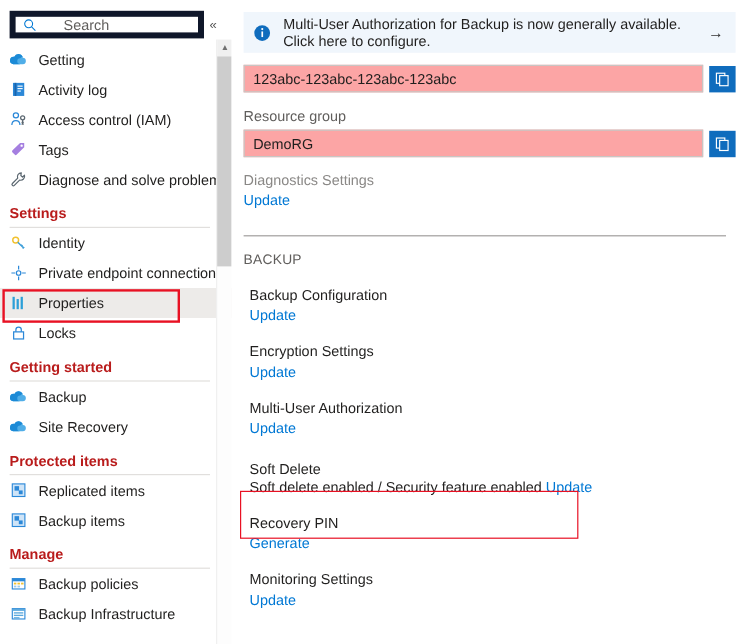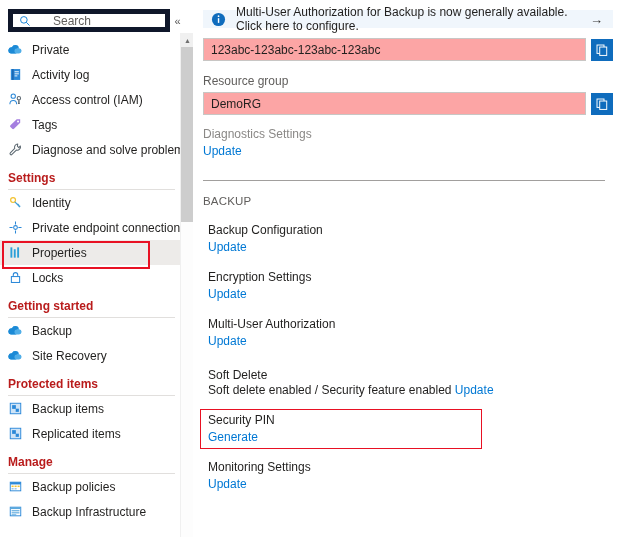--- a/index.html
+++ b/index.html
@@ -106,21 +106,21 @@
     background: #ffffff;
     padding: 10px 12px 0 10px;
     overflow: hidden;
     position: relative;
   }
 
   .banner {
     background: #f0f6fc;
     display: flex; align-items: center;
     gap: 10px;
-    height: 18px;
+    height: 34px;
     padding: 0 10px 0 8px;
     cursor: pointer;
   }
   .banner .info-ico { width: 15px; height: 15px; flex: 0 0 15px; display:block; }
   .banner-text { font-size: 12px; color: #201f1e; flex: 1 1 auto; }
   .banner-arrow { font-size: 13px; color: #323130; flex: 0 0 auto; }
 
   .field-row {
     display: flex; align-items: center; gap: 5px;
     margin-top: 10px;
@@ -198,21 +198,21 @@
       <div class="collapse-btn">«</div>
     </div>
 
     <div class="nav">
 
       <div class="nav-item">
         <svg class="nav-ico" viewBox="0 0 16 16">
           <path d="M3.2 12.2h8.3a2.8 2.8 0 0 0 .3-5.6A4 4 0 0 0 4.2 5.6 3.3 3.3 0 0 0 3.2 12.2z" fill="#50aee8"></path>
           <path d="M3.2 12.2h6.1a2.6 2.6 0 0 1 .2-5.2 3.6 3.6 0 0 1 2.1-1.3A4 4 0 0 0 4.2 5.6 3.3 3.3 0 0 0 3.2 12.2z" fill="#1c8ad6"></path>
         </svg>
-        <span class="nav-label">Private</span>
+        <span class="nav-label">Getting</span>
       </div>
 
       <div class="nav-item">
         <svg class="nav-ico" viewBox="0 0 16 16">
           <rect x="3" y="2.2" width="10" height="11.6" fill="#2b88d8"></rect>
           <rect x="4.4" y="2.2" width="1.6" height="11.6" fill="#1a64ad"></rect>
           <rect x="7" y="4.6" width="4.6" height="1" fill="#ffffff"></rect>
           <rect x="7" y="6.8" width="4.6" height="1" fill="#ffffff"></rect>
           <rect x="7" y="9" width="3" height="1" fill="#ffffff"></rect>
         </svg>
@@ -300,29 +300,29 @@
       <div class="nav-group">
         <div class="nav-group-title">Protected items</div>
         <div class="nav-group-rule"></div>
       </div>
       <div class="nav-item">
         <svg class="nav-ico" viewBox="0 0 16 16">
           <rect x="2.4" y="2.4" width="11.2" height="11.2" fill="#cfe4f7" stroke="#2b88d8" stroke-width="1"></rect>
           <rect x="4.4" y="4.4" width="4" height="4" fill="#2b88d8"></rect>
           <rect x="8.2" y="8.2" width="3.4" height="3.4" fill="#2b88d8"></rect>
         </svg>
-        <span class="nav-label">Backup items</span>
+        <span class="nav-label">Replicated items</span>
       </div>
       <div class="nav-item">
         <svg class="nav-ico" viewBox="0 0 16 16">
           <rect x="2.4" y="2.4" width="11.2" height="11.2" fill="#cfe4f7" stroke="#2b88d8" stroke-width="1"></rect>
           <rect x="4.4" y="4.4" width="4" height="4" fill="#2b88d8"></rect>
           <rect x="8.2" y="8.2" width="3.4" height="3.4" fill="#2b88d8"></rect>
         </svg>
-        <span class="nav-label">Replicated items</span>
+        <span class="nav-label">Backup items</span>
       </div>
 
       <div class="nav-group">
         <div class="nav-group-title">Manage</div>
         <div class="nav-group-rule"></div>
       </div>
       <div class="nav-item">
         <svg class="nav-ico" viewBox="0 0 16 16">
           <rect x="2.4" y="3.4" width="11.2" height="9.2" fill="#ffffff" stroke="#2b88d8" stroke-width="1"></rect>
           <rect x="2.4" y="3.4" width="11.2" height="2.4" fill="#2b88d8"></rect>
@@ -411,21 +411,21 @@
 
     <div class="setting-block" style="margin-top:20px;">
       <div class="setting-name">Soft Delete</div>
       <div class="setting-sub">
         <span>Soft delete enabled / Security feature enabled</span>
         <span class="link">Update</span>
       </div>
     </div>
 
     <div class="setting-block">
-      <div class="setting-name">Security PIN</div>
+      <div class="setting-name">Recovery PIN</div>
       <div class="link">Generate</div>
     </div>
 
     <div class="setting-block">
       <div class="setting-name">Monitoring Settings</div>
       <div class="link">Update</div>
     </div>
 
     <div class="hl-softdelete"></div>
   </div>

